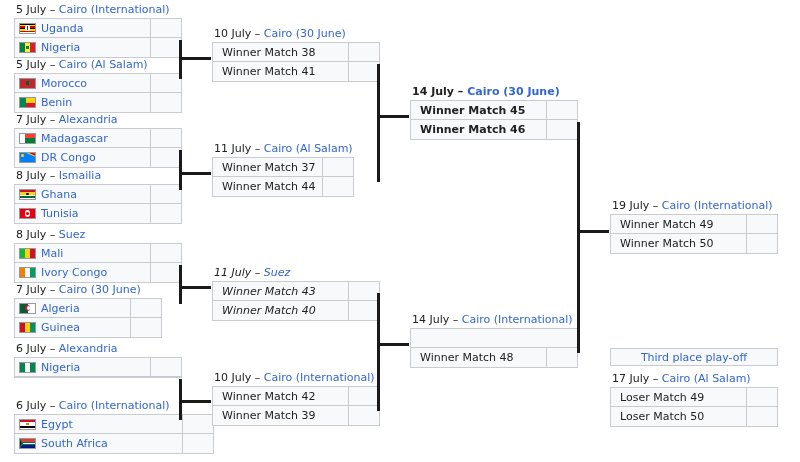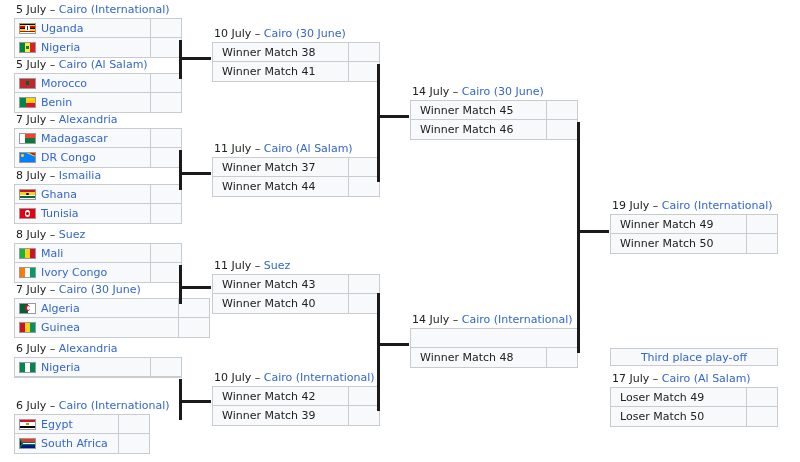--- a/index.html
+++ b/index.html
@@ -227,21 +227,21 @@
                        <i style="left:66.7%;top:0;width:33.3%;height:100%;background:#009e60"></i>
             </span>
             <span class="tname">Ivory Congo</span>
           </div>
           <div class="score"></div>
         </div>
       </div>
     </div>
     <div class="match" style="left: 14px; top: 282px;">
       <div class="mhead"><span>7 July</span> <span class="dash">–</span> <span class="venue">Cairo (30 June)</span></div>
-      <div class="rows" style="width:196px">
+      <div class="rows" style="width:148px">
         <div class="row top">
           <div class="team">
             <span class="flag">
               <i style="left:0;top:0;width:50%;height:100%;background:#006233"></i>
                    <i style="left:50%;top:0;width:50%;height:100%;background:#fff"></i>
                    <i style="left:36%;top:20%;width:30%;height:60%;background:#d21034;border-radius:50%"></i>
                    <i style="left:44%;top:24%;width:26%;height:52%;background:#fff;border-radius:50%"></i>
             </span>
             <span class="tname">Algeria</span>
           </div>
@@ -271,21 +271,21 @@
                    <i style="left:66.7%;top:0;width:33.3%;height:100%;background:#008751"></i>
             </span>
             <span class="tname">Nigeria</span>
           </div>
           <div class="score"></div>
         </div>
       </div>
     </div>
     <div class="match" style="left: 14px; top: 398px;">
       <div class="mhead"><span>6 July</span> <span class="dash">–</span> <span class="venue">Cairo (International)</span></div>
-      <div class="rows" style="width:136px">
+      <div class="rows" style="width:200px">
         <div class="row top">
           <div class="team">
             <span class="flag">
               <i style="left:0;top:0;width:100%;height:33.3%;background:#ce1126"></i>
                  <i style="left:0;top:33.3%;width:100%;height:33.4%;background:#fff"></i>
                  <i style="left:0;top:66.7%;width:100%;height:33.3%;background:#000"></i>
                  <i style="left:42%;top:38%;width:16%;height:24%;background:#c09300"></i>
             </span>
             <span class="tname">Egypt</span>
           </div>
@@ -322,36 +322,36 @@
         <div class="row">
           <div class="team">
             <span class="tname plain">Winner Match 41</span>
           </div>
           <div class="score"></div>
         </div>
       </div>
     </div>
     <div class="match" style="left: 212px; top: 141px;">
       <div class="mhead"><span>11 July</span> <span class="dash">–</span> <span class="venue">Cairo (Al Salam)</span></div>
-      <div class="rows" style="width:168px">
+      <div class="rows" style="width:142px">
         <div class="row top">
           <div class="team">
             <span class="tname plain">Winner Match 37</span>
           </div>
           <div class="score"></div>
         </div>
         <div class="row">
           <div class="team">
             <span class="tname plain">Winner Match 44</span>
           </div>
           <div class="score"></div>
         </div>
       </div>
     </div>
-    <div class="match" style="left: 212px; top: 258px;">
+    <div class="match" style="left: 212px; top: 265px; font-style: italic;">
       <div class="mhead"><span>11 July</span> <span class="dash">–</span> <span class="venue">Suez</span></div>
       <div class="rows" style="width:168px">
         <div class="row top">
           <div class="team">
             <span class="tname plain">Winner Match 43</span>
           </div>
           <div class="score"></div>
         </div>
         <div class="row">
           <div class="team">
@@ -371,21 +371,21 @@
           <div class="score"></div>
         </div>
         <div class="row">
           <div class="team">
             <span class="tname plain">Winner Match 39</span>
           </div>
           <div class="score"></div>
         </div>
       </div>
     </div>
-    <div class="match" style="left: 410px; top: 84px;">
+    <div class="match" style="left: 410px; top: 84px; font-weight: bold;">
       <div class="mhead"><span>14 July</span> <span class="dash">–</span> <span class="venue">Cairo (30 June)</span></div>
       <div class="rows" style="width:168px">
         <div class="row top">
           <div class="team">
             <span class="tname plain">Winner Match 45</span>
           </div>
           <div class="score"></div>
         </div>
         <div class="row">
           <div class="team">

